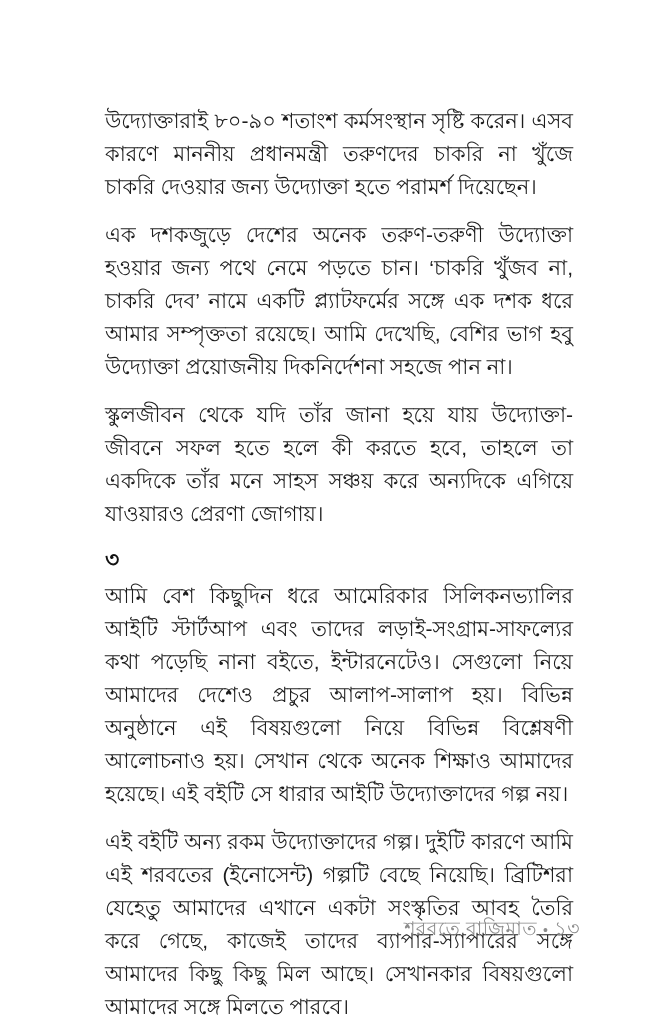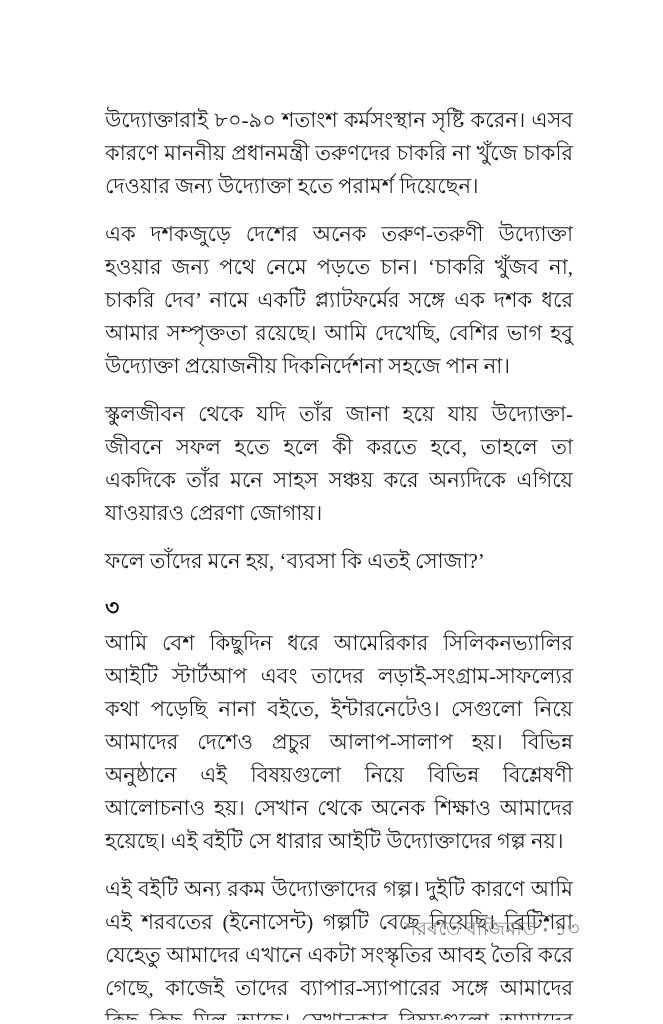--- a/index.html
+++ b/index.html
@@ -6,21 +6,21 @@
     margin: 0;
     padding: 0;
     background: #ffffff;
   }
   .page {
     position: relative;
     width: 663px;
     height: 1020px;
     background: #ffffff;
     overflow: hidden;
-    font-family: Liberation Serif, serif;
+    font-family: Liberation Sans, sans-serif;
   }
   .text-block {
     position: absolute;
     left: 105px;
     top: 104px;
     width: 468px;
     color: #1c1c1c;
     font-size: 21px;
     line-height: 33px;
     text-align: justify;
@@ -58,21 +58,20 @@
 </style>
 </head>
 <body>
 
 <div class="page">
 
   <main class="text-block">
     <p>উদ্যোক্তারাই ৮০-৯০ শতাংশ কর্মসংস্থান সৃষ্টি করেন। এসব কারণে মাননীয় প্রধানমন্ত্রী তরুণদের চাকরি না খুঁজে চাকরি দেওয়ার জন্য উদ্যোক্তা হতে পরামর্শ দিয়েছেন।</p>
     <p>এক দশকজুড়ে দেশের অনেক তরুণ-তরুণী উদ্যোক্তা হওয়ার জন্য পথে নেমে পড়তে চান। ‘চাকরি খুঁজব না, চাকরি দেব’ নামে একটি প্ল্যাটফর্মের সঙ্গে এক দশক ধরে আমার সম্পৃক্ততা রয়েছে। আমি দেখেছি, বেশির ভাগ হবু উদ্যোক্তা প্রয়োজনীয় দিকনির্দেশনা সহজে পান না।</p>
     <p>স্কুলজীবন থেকে যদি তাঁর জানা হয়ে যায় উদ্যোক্তা-জীবনে সফল হতে হলে কী করতে হবে, তাহলে তা একদিকে তাঁর মনে সাহস সঞ্চয় করে অন্যদিকে এগিয়ে যাওয়ারও প্রেরণা জোগায়।</p>
-    <p>ফলে তাঁদের মনে হয়, ‘ব্যবসা কি এতই সোজা?’</p>
     <div class="section-number">৩</div>
     <p>আমি বেশ কিছুদিন ধরে আমেরিকার সিলিকনভ্যালির আইটি স্টার্টআপ এবং তাদের লড়াই-সংগ্রাম-সাফল্যের কথা পড়েছি নানা বইতে, ইন্টারনেটেও। সেগুলো নিয়ে আমাদের দেশেও প্রচুর আলাপ-সালাপ হয়। বিভিন্ন অনুষ্ঠানে এই বিষয়গুলো নিয়ে বিভিন্ন বিশ্লেষণী আলোচনাও হয়। সেখান থেকে অনেক শিক্ষাও আমাদের হয়েছে। এই বইটি সে ধারার আইটি উদ্যোক্তাদের গল্প নয়।</p>
     <p>এই বইটি অন্য রকম উদ্যোক্তাদের গল্প। দুইটি কারণে আমি এই শরবতের (ইনোসেন্ট) গল্পটি বেছে নিয়েছি। ব্রিটিশরা যেহেতু আমাদের এখানে একটা সংস্কৃতির আবহ তৈরি করে গেছে, কাজেই তাদের ব্যাপার-স্যাপারের সঙ্গে আমাদের কিছু কিছু মিল আছে। সেখানকার বিষয়গুলো আমাদের সঙ্গে মিলতে পারবে।</p>
 
   </main>
 
   <footer class="page-footer">
     <span>শরবতে বাজিমাত</span><span class="sep">•</span><span>১৩</span>
   </footer>
 

